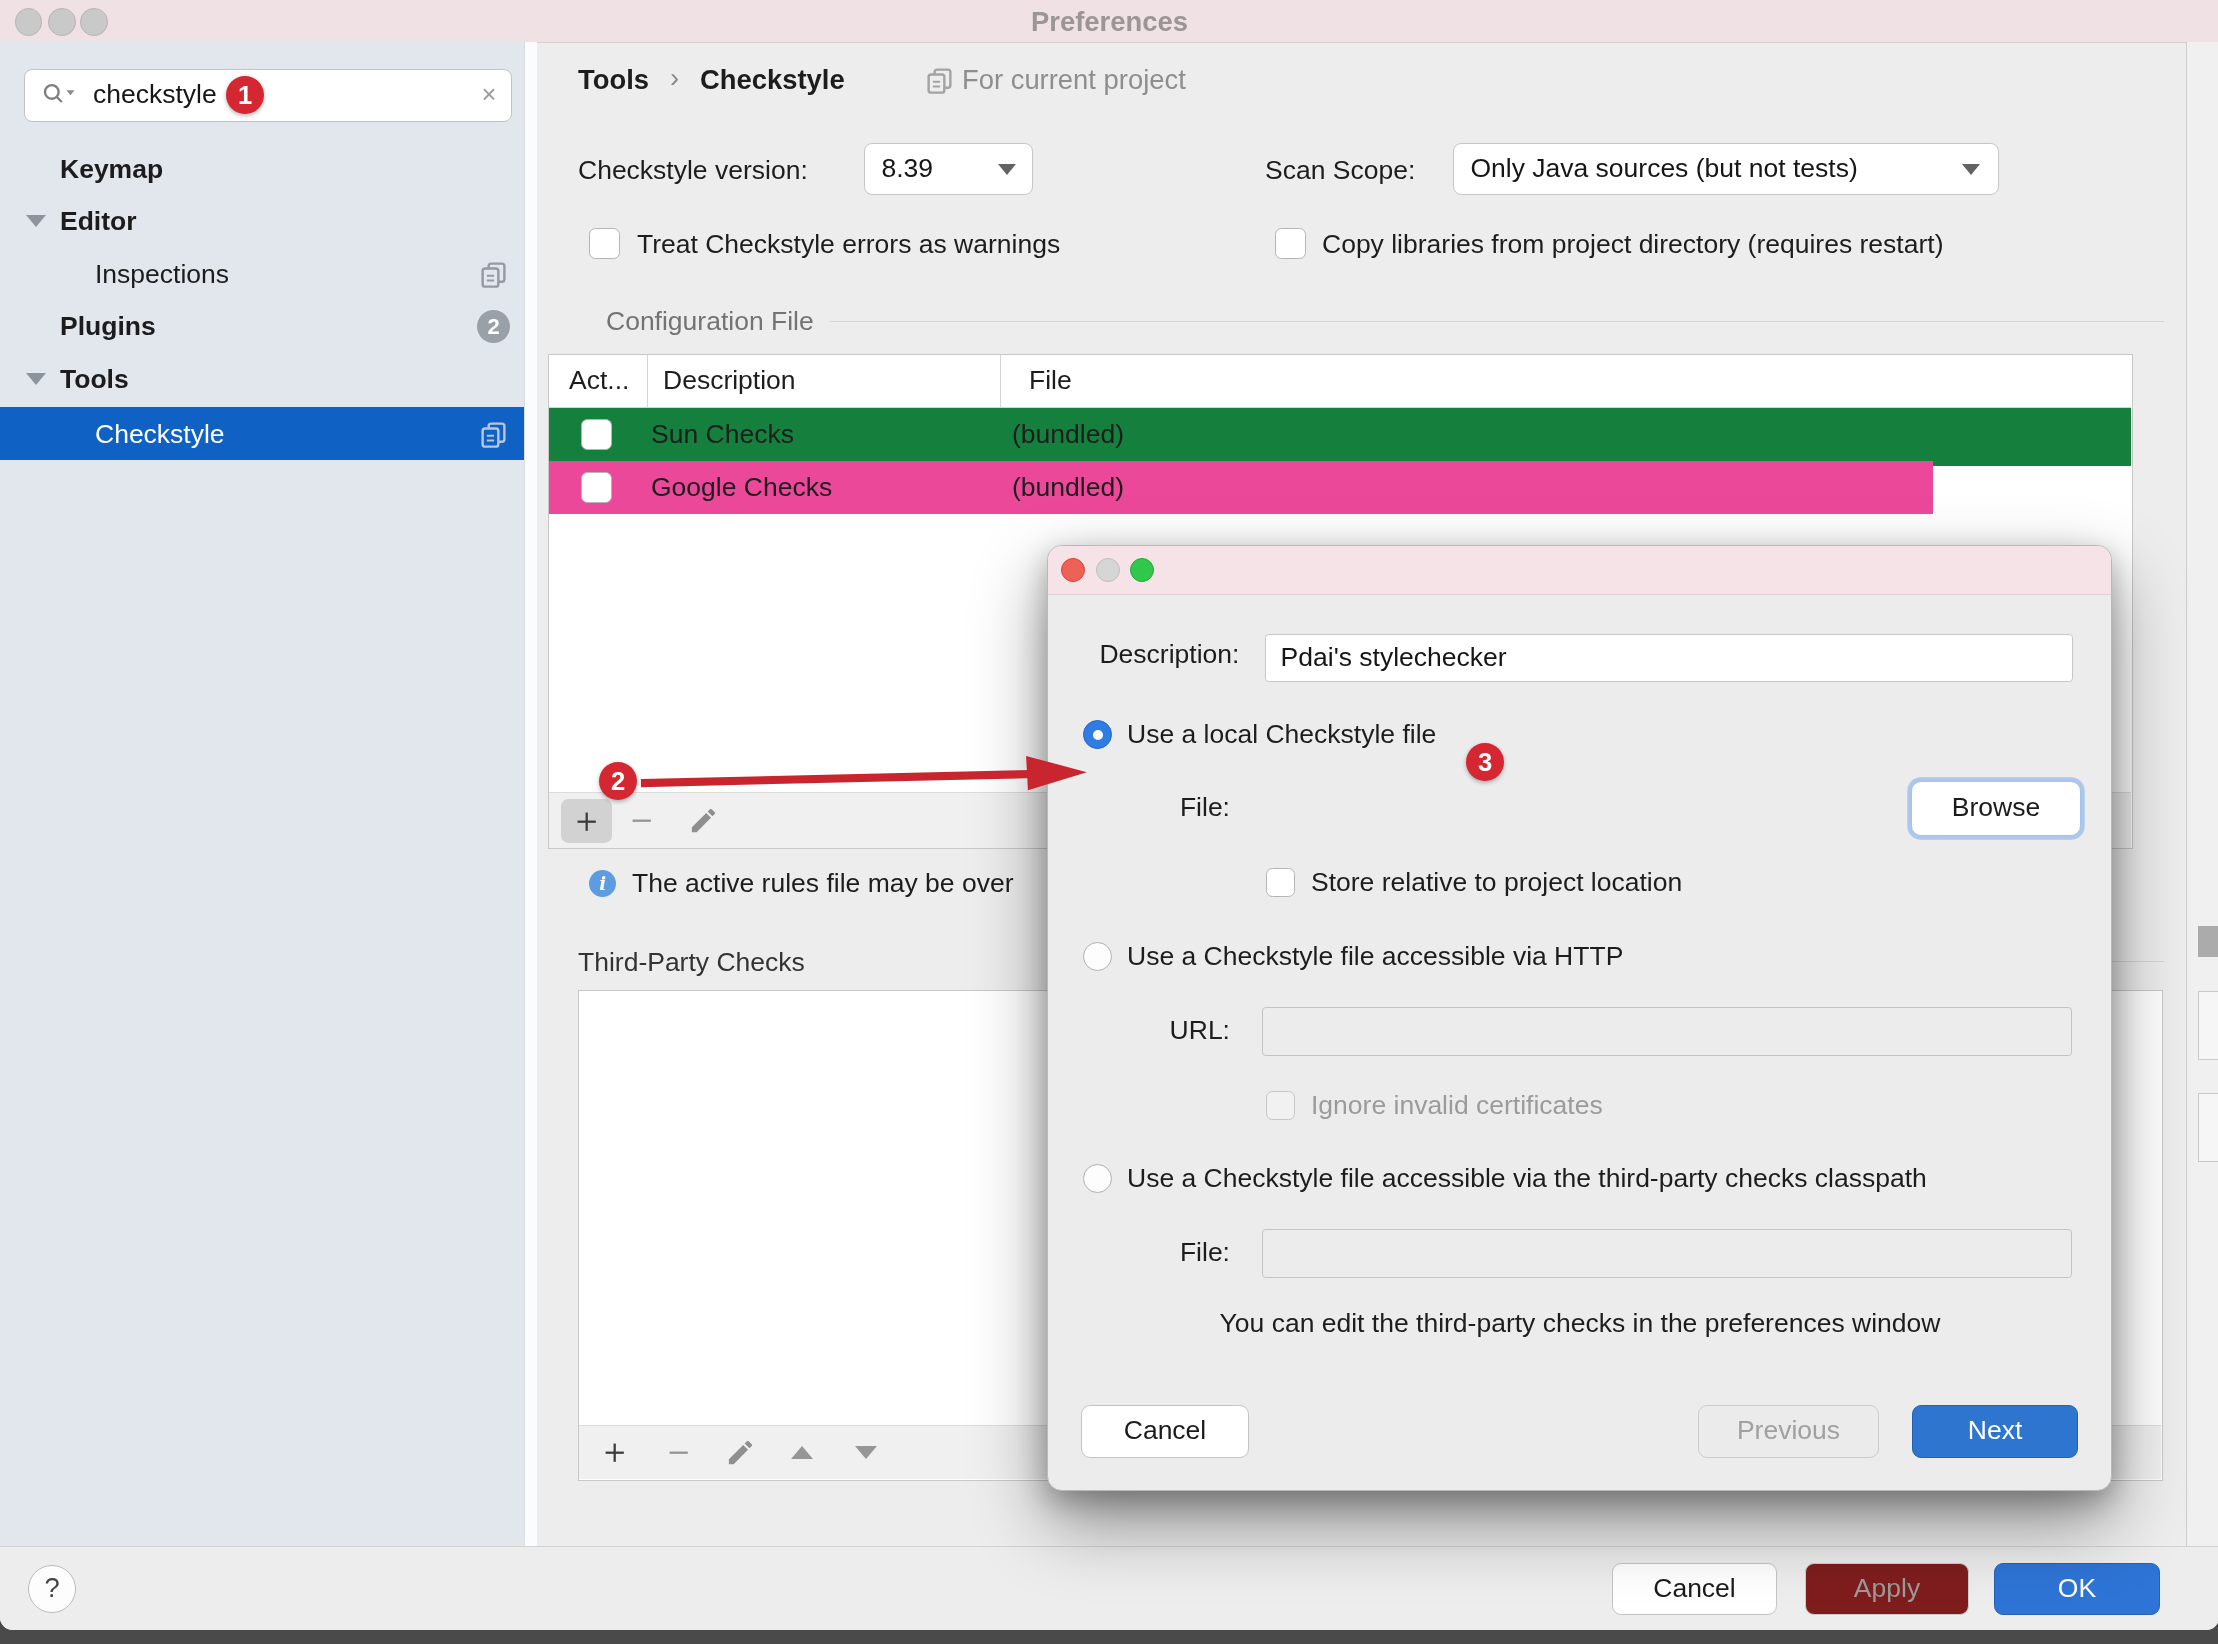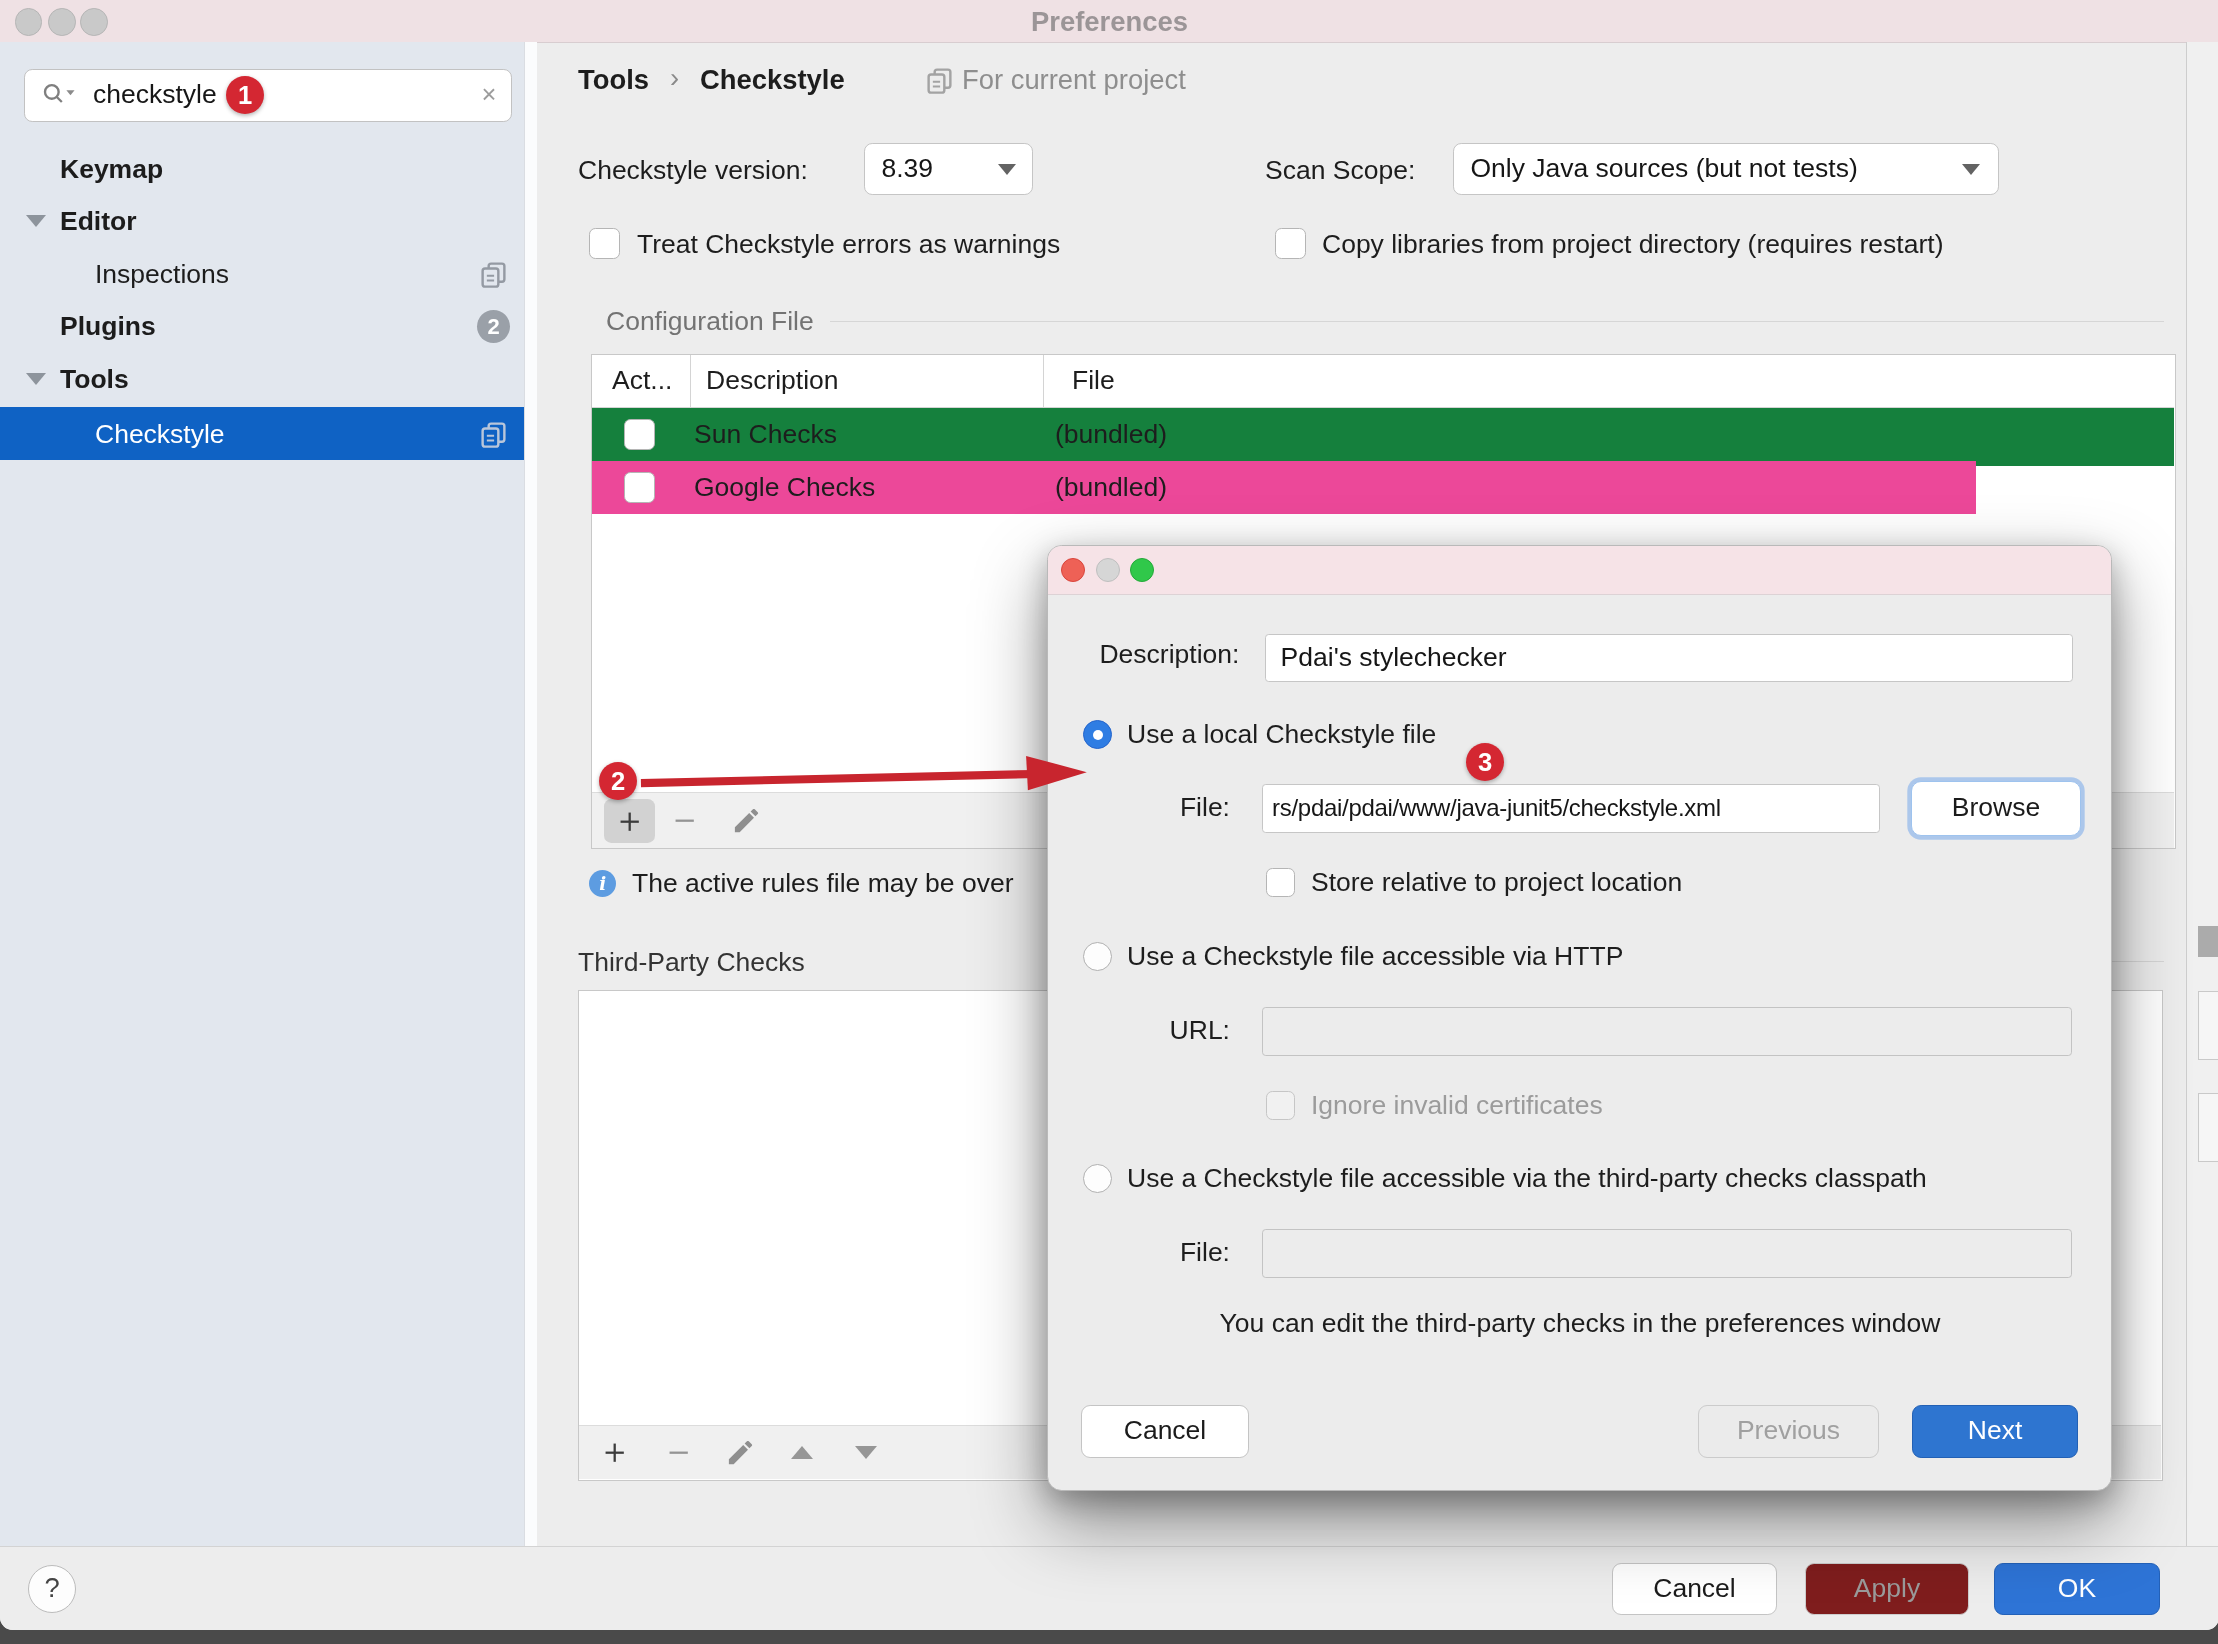--- a/index.html
+++ b/index.html
@@ -147,21 +147,21 @@
   </div>
 
   <div class="abs cb" style="left:589px;top:228px;"></div>
   <span class="abs lbl" style="left:637px;top:227px;">Treat Checkstyle errors as warnings</span>
   <div class="abs cb" style="left:1275px;top:228px;"></div>
   <span class="abs lbl" style="left:1322px;top:227px;">Copy libraries from project directory (requires restart)</span>
 
   <span class="abs lbl" style="left:578px;top:304px;color:#737373;margin-left:28px;">Configuration File</span>
   <div class="abs hairline" style="left:830px;top:321px;width:1334px;"></div>
 
-  <div class="abs panel" style="left:591px;top:354px;width:1585px;height:495px;padding-left:36px;">
+  <div class="abs panel" style="left:548px;top:354px;width:1585px;height:495px;padding-left:36px;">
 
     <div class="abs" style="left:0;top:0;width:1582px;height:52px;border-bottom:0.9px solid #d4d4d4;">
       <span class="abs lbl" style="left:20px;top:8.2px;">Act...</span>
       <span class="abs lbl" style="left:114px;top:8.2px;">Description</span>
       <span class="abs lbl" style="left:480px;top:8.2px;">File</span>
       <div class="abs" style="left:98px;top:0;width:0.9px;height:52px;background:#d4d4d4;"></div>
       <div class="abs" style="left:451px;top:0;width:0.9px;height:52px;background:#d4d4d4;"></div>
     </div>
 
     <div class="abs" style="left:0;top:53px;width:1582px;height:58px;background:#15803d;">
@@ -237,23 +237,20 @@
 
     <span class="abs lbl rightlbl" style="left:27.4px;top:91px;width:164px;">Description:</span>
     <div class="abs field" style="left:217px;top:88px;width:808px;height:48px;">
       <span class="abs" style="left:14.6px;top:0;line-height:44px;white-space:nowrap;">Pdai's stylechecker</span>
     </div>
 
     <div class="abs radio radio-on" style="left:35px;top:174px;"></div>
     <span class="abs lbl" style="left:79px;top:171px;">Use a local Checkstyle file</span>
 
     <span class="abs lbl rightlbl" style="left:118px;top:244px;width:64px;">File:</span>
-    <div class="abs field" style="left:214px;top:238px;width:618px;height:49px;font-size:24px;">
-      <span class="abs" style="left:9.1px;top:0;line-height:46px;white-space:nowrap;letter-spacing:-0.3px;">rs/pdai/pdai/www/java-junit5/checkstyle.xml</span>
-    </div>
     <div class="abs btn btn-white" style="left:863px;top:235px;width:170px;height:55px;line-height:51px;border-radius:10px;border:1.8px solid #9ec3ee;box-shadow:0 0 0 3.7px rgba(120,170,235,.55);">Browse</div>
 
     <div class="abs dcb" style="left:218px;top:322px;"></div>
     <span class="abs lbl" style="left:263px;top:319px;">Store relative to project location</span>
 
     <div class="abs radio radio-off" style="left:35px;top:396px;"></div>
     <span class="abs lbl" style="left:79px;top:393px;">Use a Checkstyle file accessible via HTTP</span>
 
     <span class="abs lbl rightlbl" style="left:118px;top:467px;width:64px;">URL:</span>
     <div class="abs field-gray" style="left:214px;top:461px;width:810px;height:49px;">

